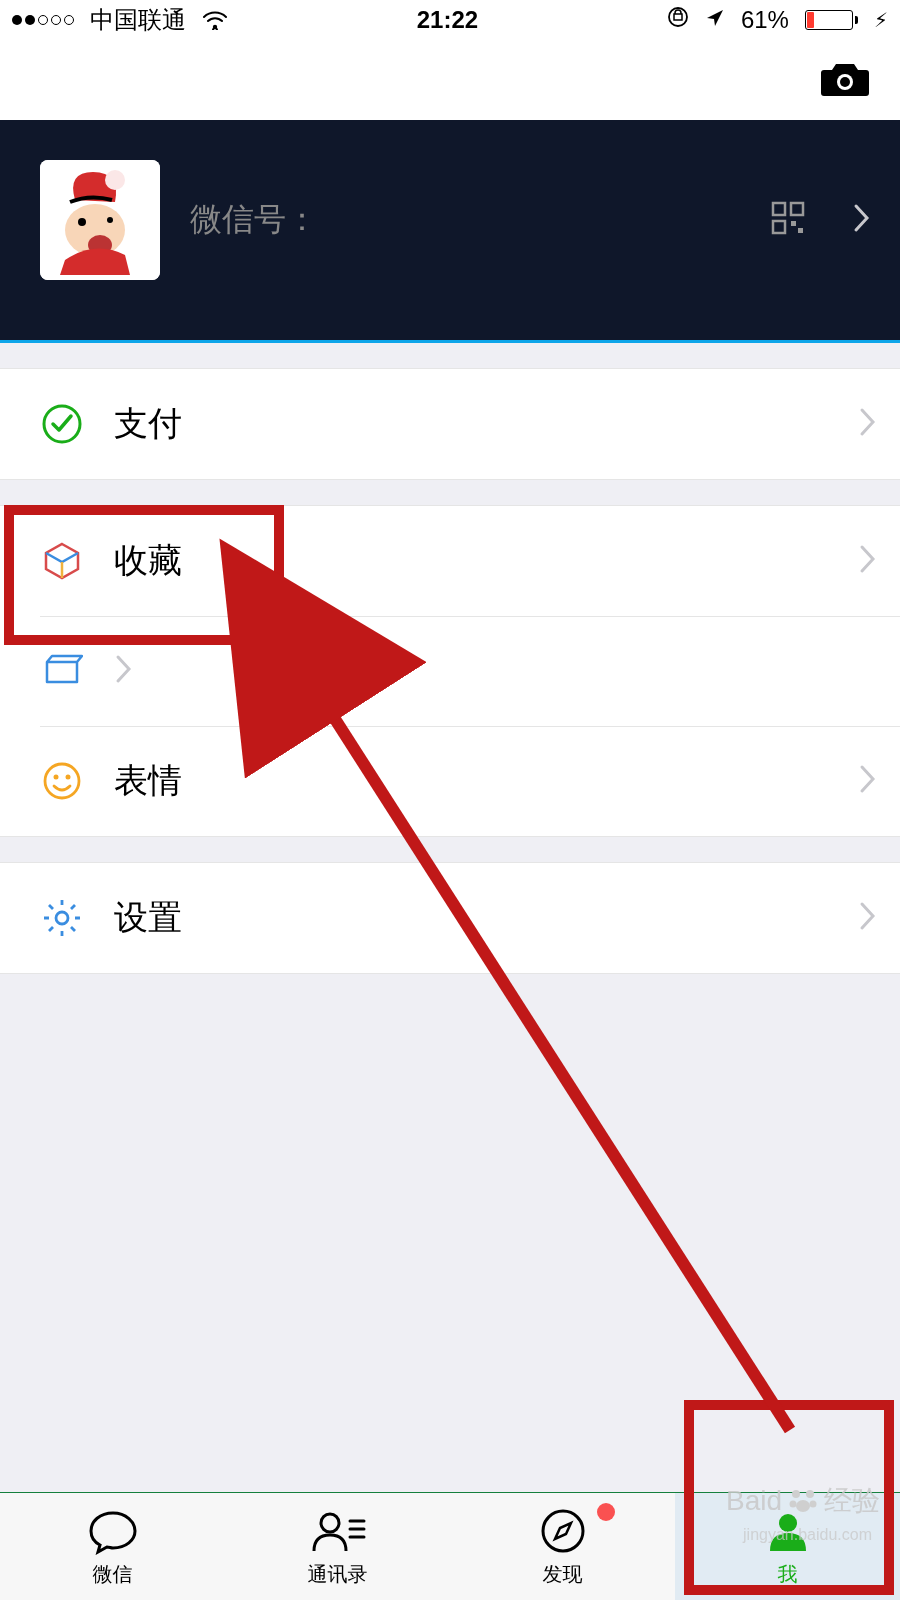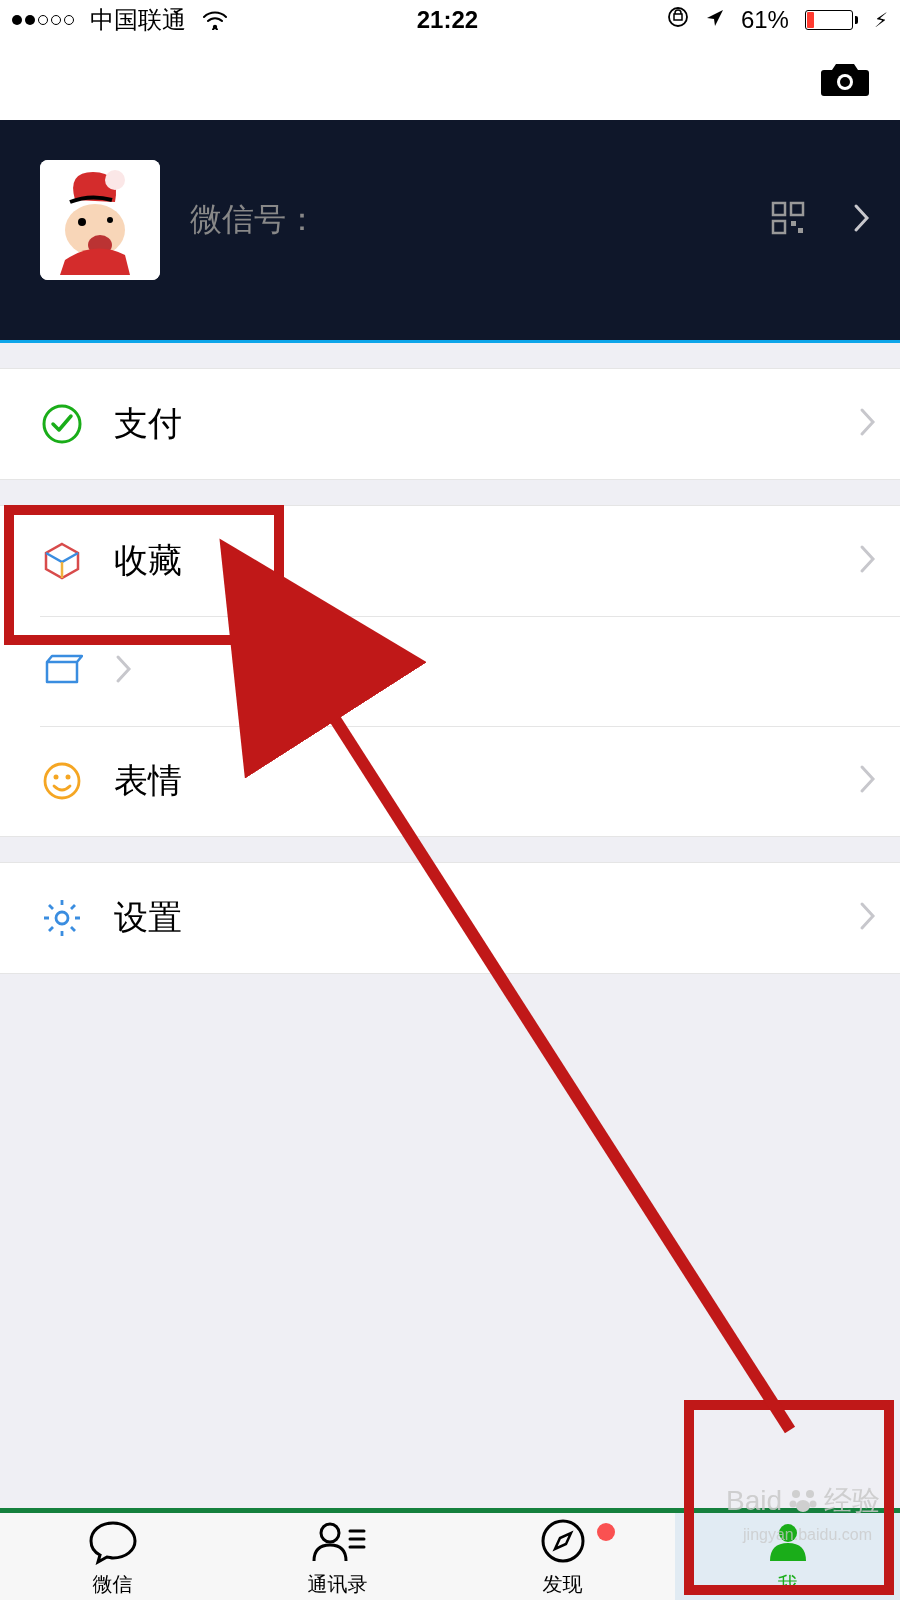--- a/index.html
+++ b/index.html
@@ -90,23 +90,23 @@
     height: 1px;
     background: #e5e5e5;
   }
   .list-icon { width: 44px; height: 44px; display: flex; align-items: center; justify-content: center; }
   .list-label { flex: 1; font-size: 34px; color: #000; }
 
   
   .tab-bar {
     position: absolute;
     left: 0; right: 0; bottom: 0;
-    height: 92px;
+    height: 108px;
     background: #f7f7f7;
-    border-top: 5px solid #15803d;
+    border-top: 1px solid #15803d;
     display: flex;
     margin-top: 48px;
   }
   .tab {
     flex: 1;
     display: flex;
     flex-direction: column;
     align-items: center;
     justify-content: center;
     gap: 4px;

